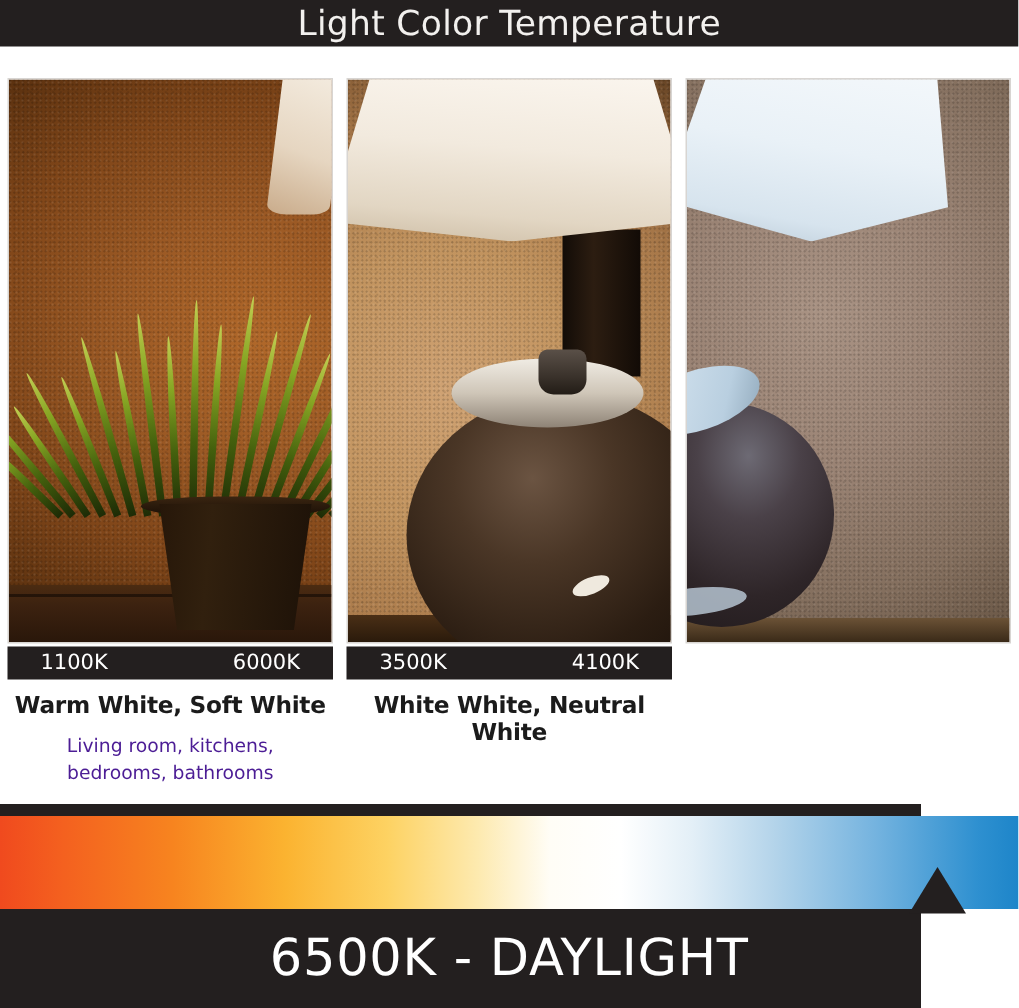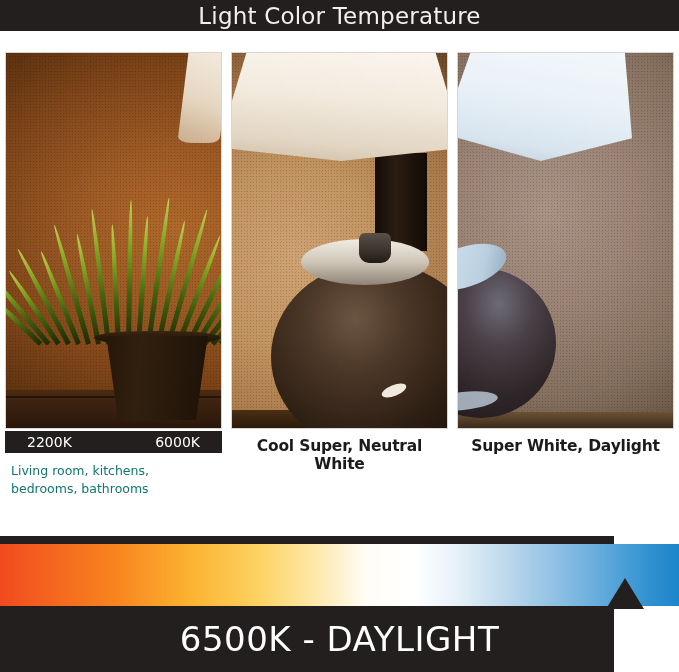--- a/index.html
+++ b/index.html
@@ -303,24 +303,24 @@
     margin-top: 8px;
     text-align: center;
     font-size: 15.5px;
     font-weight: bold;
     color: #1b1b1b;
     font-family: "DejaVu Sans", sans-serif;
     letter-spacing: -0.2px;
   }
   .cap-sub {
     margin-top: 9px;
-    text-align: left;
+    text-align: center;
     font-size: 12.5px;
     line-height: 1.45;
-    color: #0f766e;
+    color: #4c1d95;
     font-family: "DejaVu Sans", sans-serif;
     padding: 0 6px;
   }
 
   
   .bottom {
     position: absolute;
     left: 0;
     top: 536px;
     width: 614px;
@@ -412,57 +412,61 @@
           <span class="blade" style="left:158px;height:104px; transform:rotate(32deg);"></span>
           <span class="blade" style="left:166px;height:118px; transform:rotate(38deg);"></span>
           <span class="blade" style="left:174px;height:92px;  transform:rotate(44deg);"></span>
           <span class="blade" style="left:182px;height:74px;  transform:rotate(50deg);"></span>
         </div>
         <div class="p1-pot-rim"></div>
         <div class="p1-pot"></div>
       </div>
     </div>
     <div class="kelvin-strip">
-      <span>2200K</span>
+      <span>1100K</span>
       <span>6000K</span>
     </div>
+    <div class="cap-title">Warm White, Soft White</div>
     <div class="cap-sub">Living room, kitchens, bedrooms, bathrooms</div>
   </div>
 
   <div class="column">
     <div class="photo">
       <div class="photo-inner">
         <div class="p2-wall"></div>
         <div class="speckle"></div>
         <div class="p2-ledge"></div>
         <div class="p2-neck"></div>
         <div class="p2-base"></div>
         <div class="p2-collar"></div>
         <div class="p2-knob"></div>
         <div class="p2-glint"></div>
         <div class="p2-shade"></div>
       </div>
     </div>
-    <div class="cap-title">Cool Super, Neutral White</div>
+    <div class="kelvin-strip">
+      <span>3500K</span>
+      <span>4100K</span>
+    </div>
+    <div class="cap-title">White White, Neutral White</div>
   </div>
 
   <div class="column">
     <div class="photo">
       <div class="photo-inner">
         <div class="p3-wall"></div>
         <div class="speckle"></div>
         <div class="p3-ledge"></div>
         <div class="p3-stem"></div>
         <div class="p3-base"></div>
         <div class="p3-hl"></div>
         <div class="p3-hl2"></div>
         <div class="p3-shade"></div>
       </div>
     </div>
-    <div class="cap-title">Super White, Daylight</div>
   </div>
 
 </div>
 
 <div class="bottom">
   <div class="gradient-bar"></div>
   <div class="marker"></div>
   <div class="bottom-label">
     <span>6500K - DAYLIGHT</span>
   </div>

